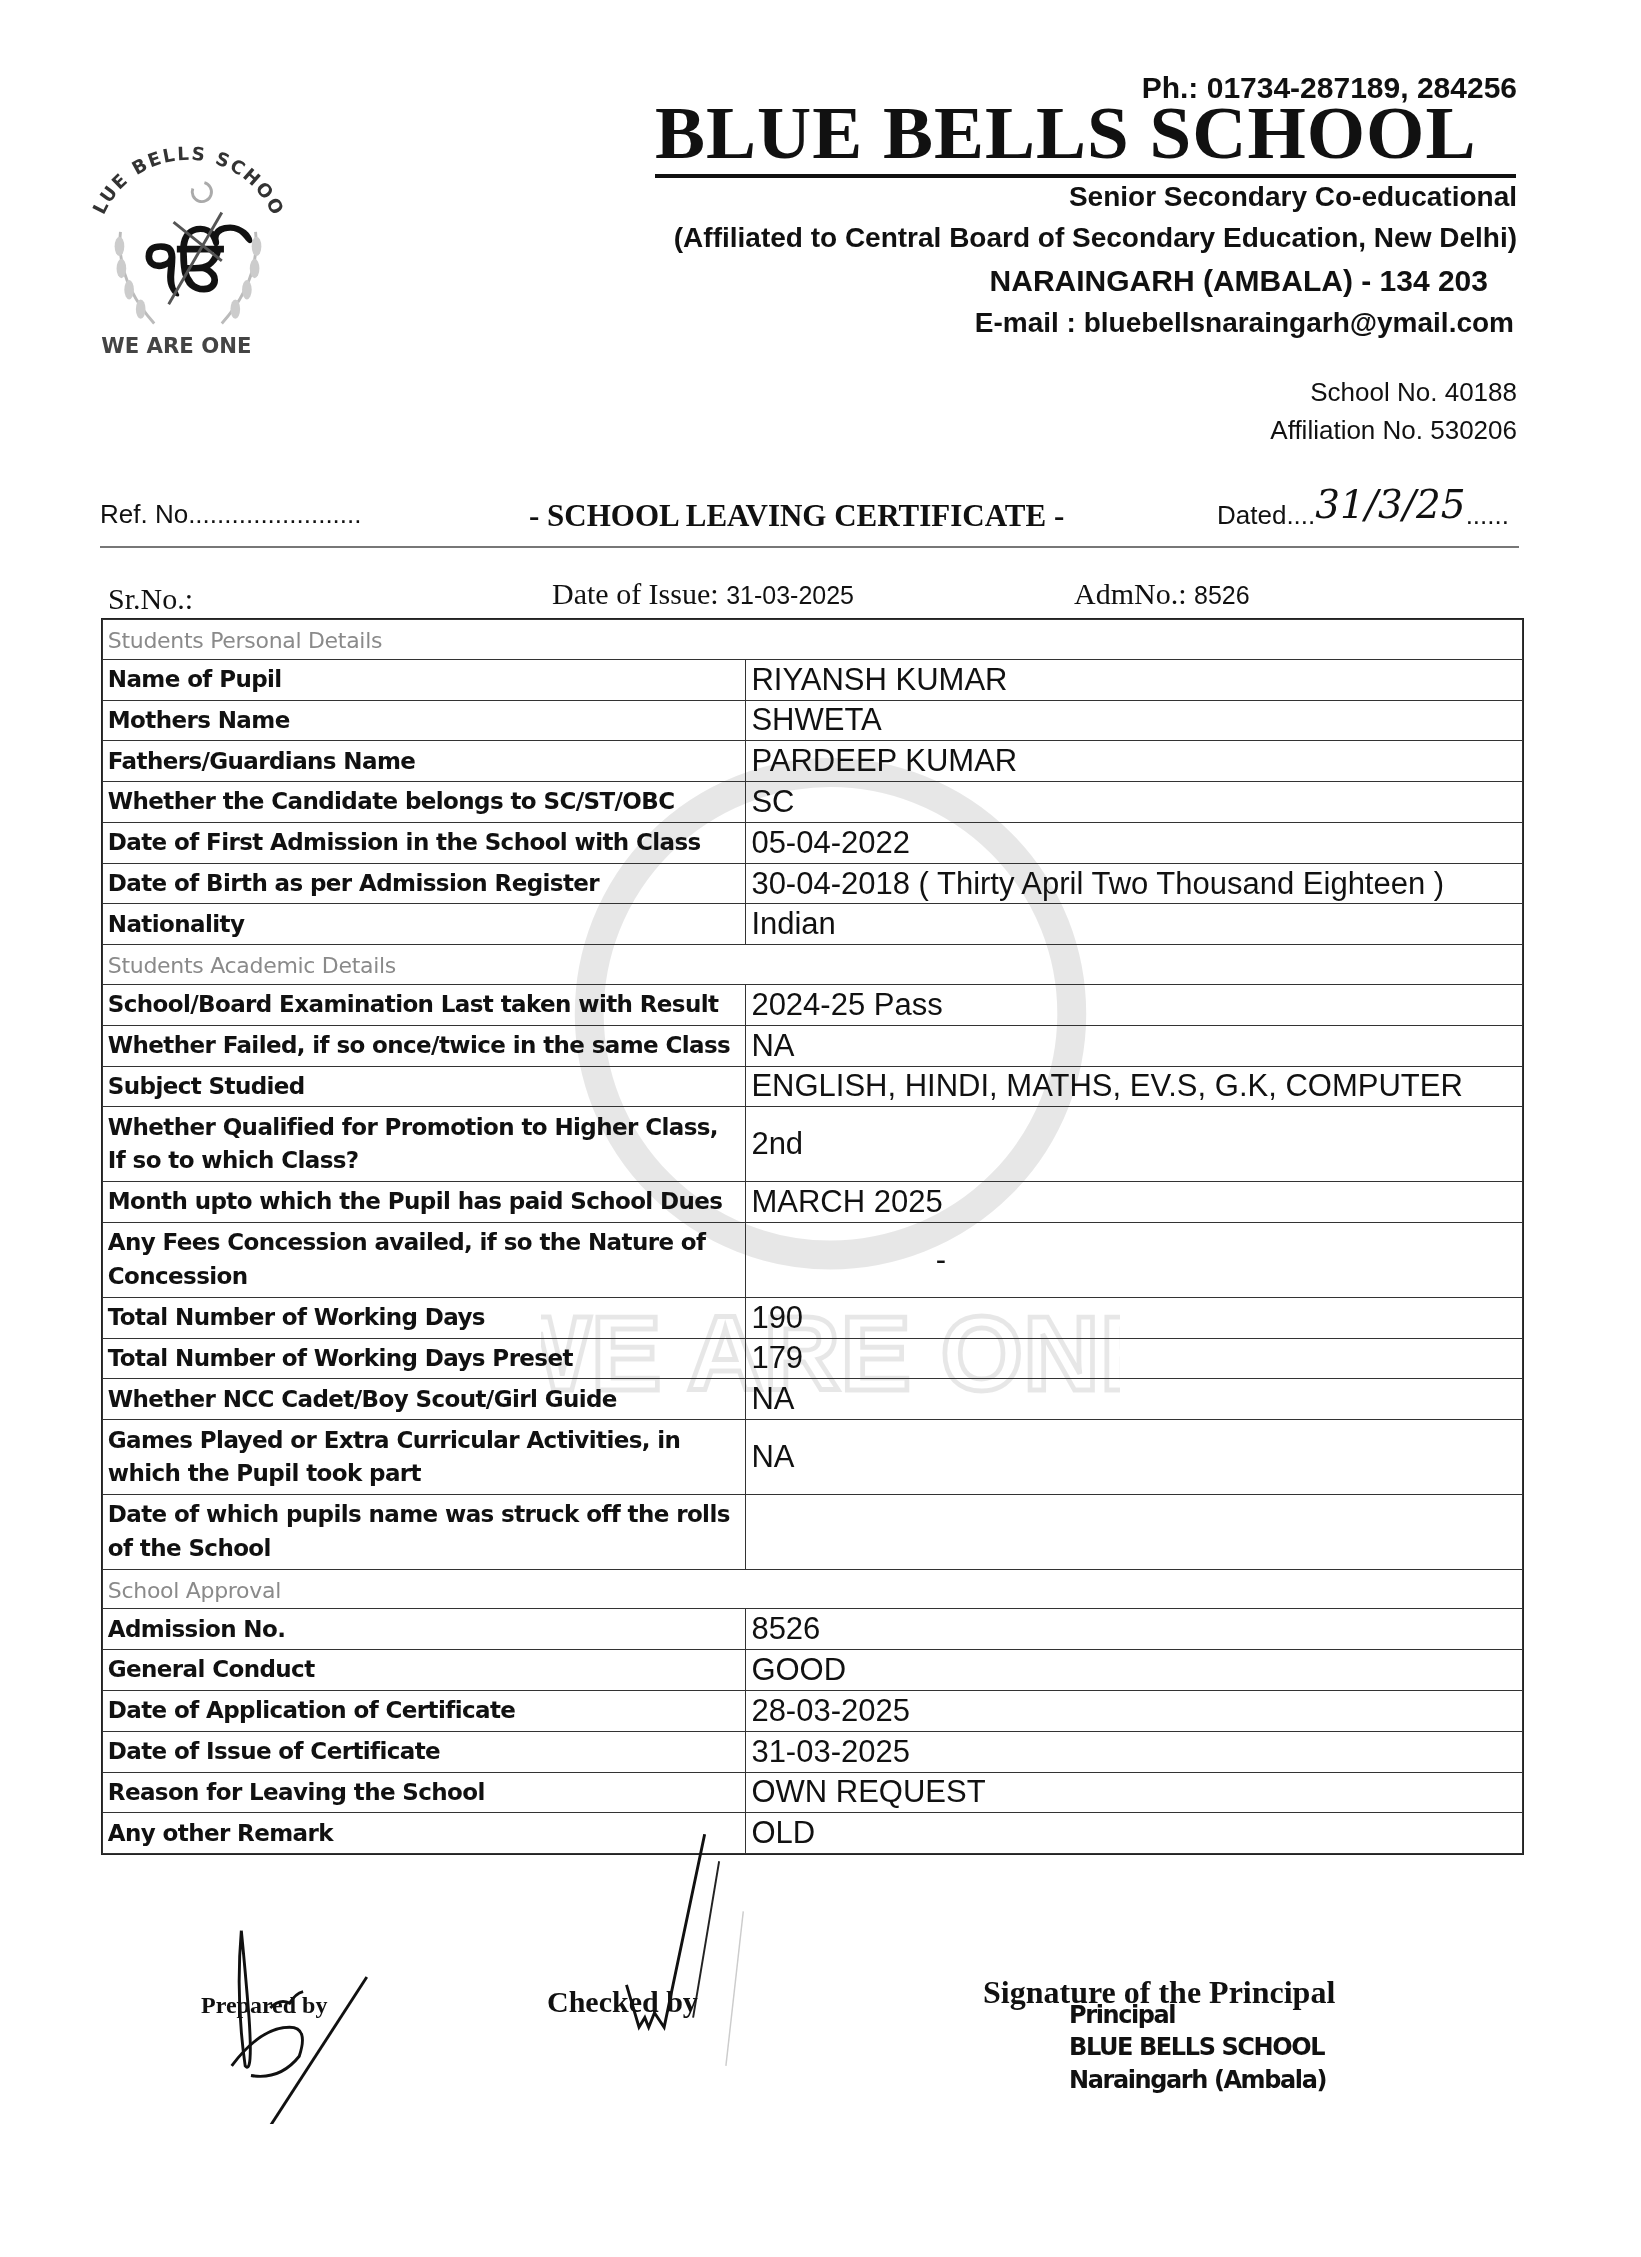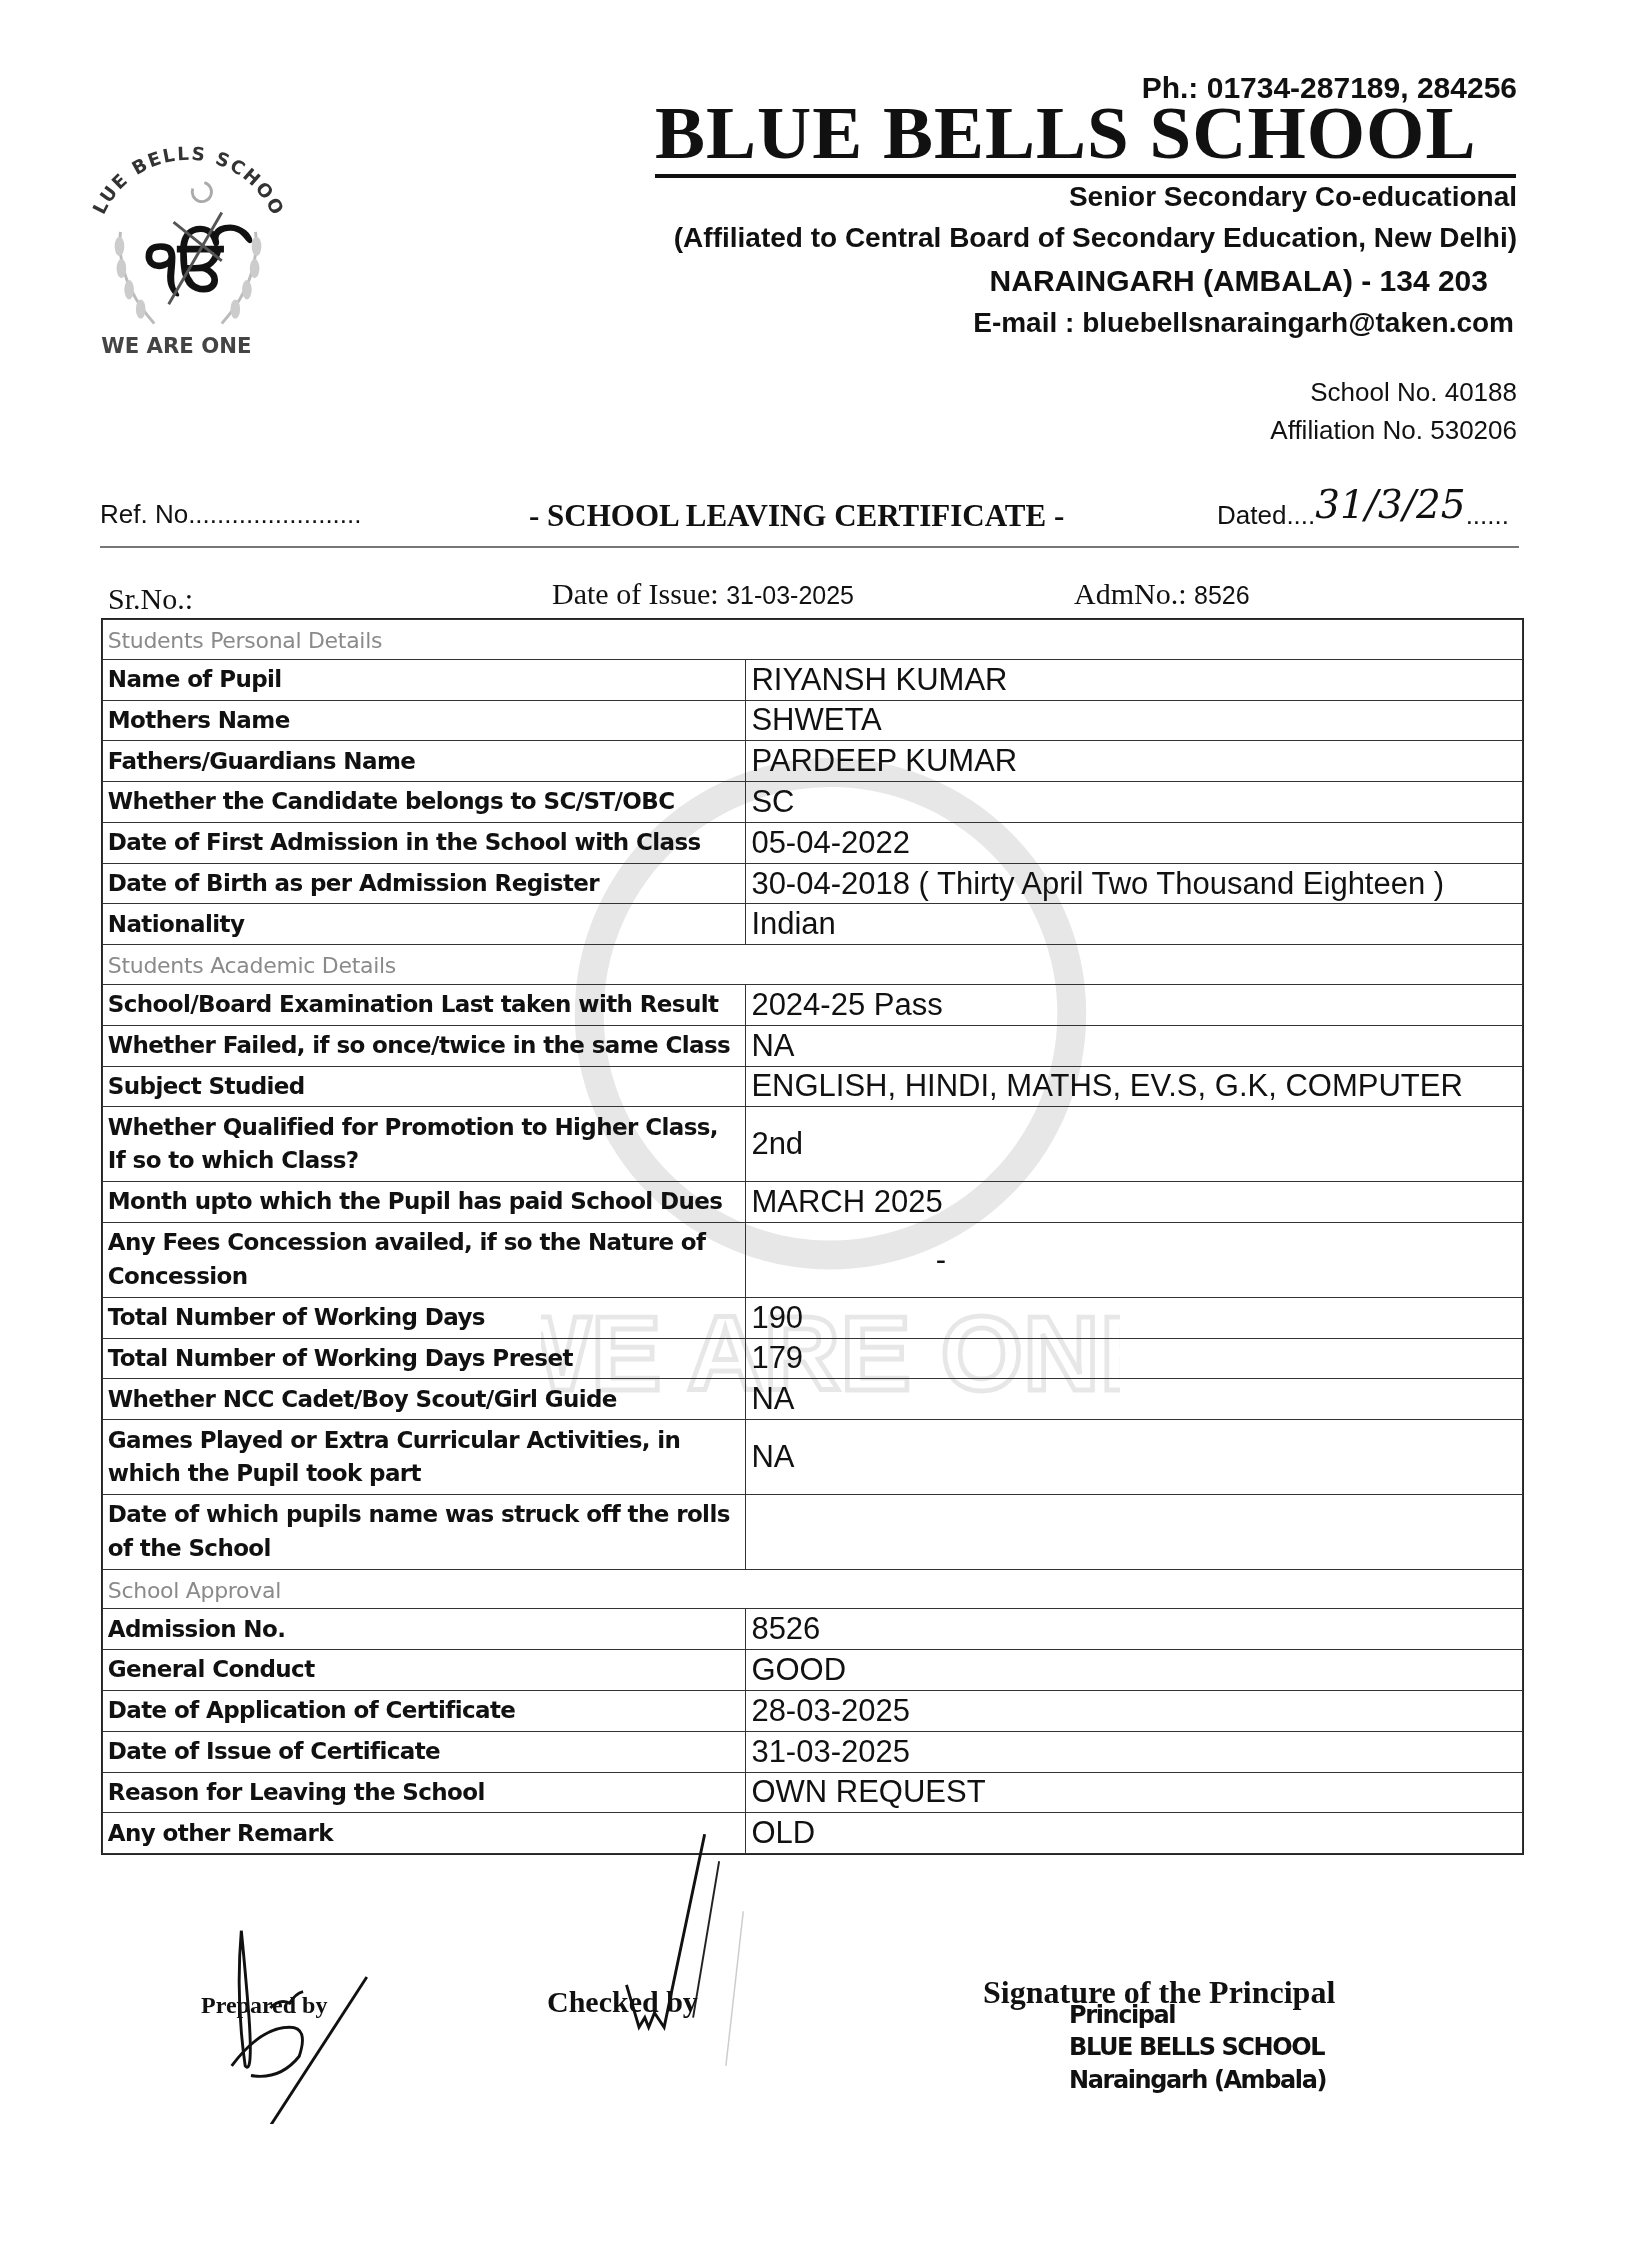--- a/index.html
+++ b/index.html
@@ -94,21 +94,21 @@
     <text x="103" y="246" text-anchor="middle" font-family="DejaVu Sans, sans-serif" font-weight="bold" font-size="22" fill="#444">WE ARE ONE</text>
   </svg>
 </div>
 
 <div class="abs phone">Ph.: 01734-287189, 284256</div>
 <div class="abs school-name">BLUE BELLS SCHOOL</div>
 <div class="abs name-rule"></div>
 <div class="abs subtitle">Senior Secondary Co-educational</div>
 <div class="abs affil">(Affiliated to Central Board of Secondary Education, New Delhi)</div>
 <div class="abs address">NARAINGARH (AMBALA) - 134 203</div>
-<div class="abs email">E-mail : bluebellsnaraingarh@taken.com</div>
+<div class="abs email">E-mail : bluebellsnaraingarh@ymail.com</div>
 <div class="abs schoolno">School No. 40188</div>
 <div class="abs affilno">Affiliation No. 530206</div>
 
 <div class="abs refno">Ref. No........................</div>
 <div class="abs cert-title">- SCHOOL LEAVING CERTIFICATE -</div>
 <div class="abs dated">
   <span>Dated....</span><span class="hand">31/3/25</span><span>......</span>
 </div>
 <div class="abs rule1"></div>
 

